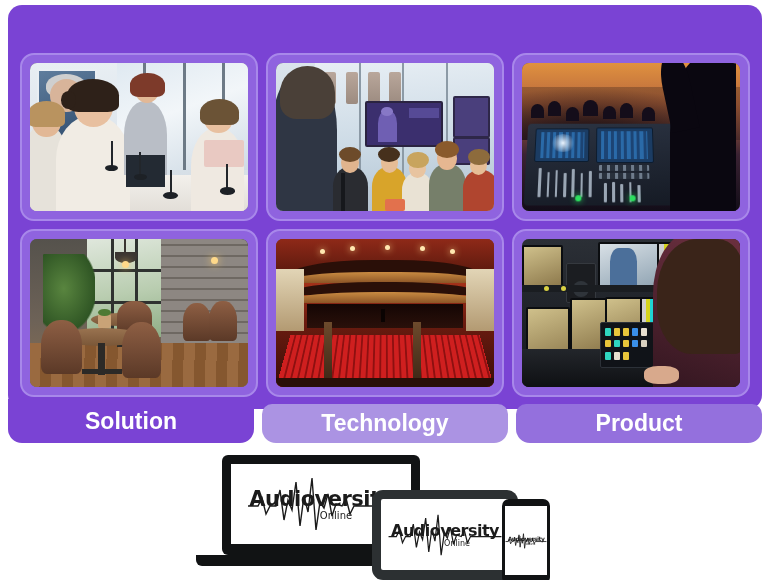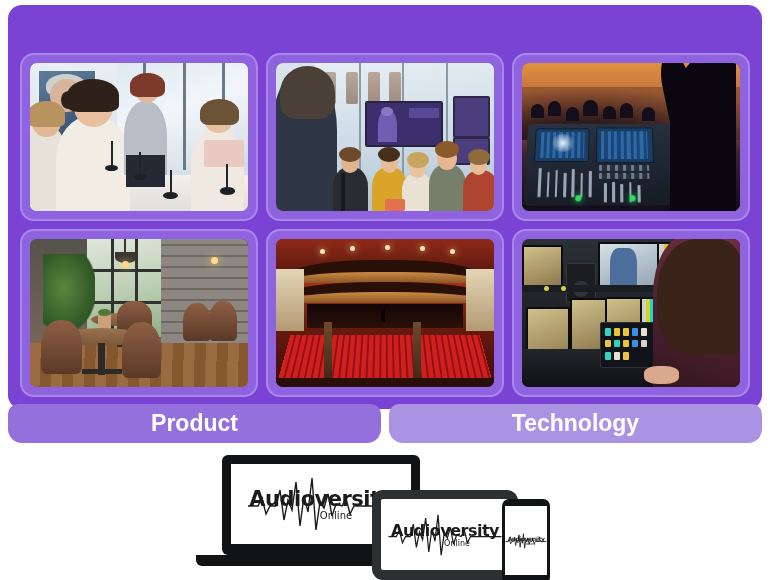--- a/index.html
+++ b/index.html
@@ -496,25 +496,28 @@
         <div class="p6-op-head"></div>
         <div class="p6-op-hair"></div>
         <div class="p6-hand"></div>
       </div>
     </div>
 
   </div>
 </div>
 
 <div id="tabs-row">
+  <div class="tab" id="tab-solution">
+    <span>Solution</span>
+  </div>
+  <div class="tab" id="tab-technology">
+    <span>Technology</span>
+  </div>
   <div class="tab" id="tab-product">
     <span>Product</span>
-  </div>
-  <div class="tab" id="tab-technology">
-    <span>Technology</span>
   </div>
 </div>
 
 <div id="devices">
 
   <div id="laptop">
     <div id="laptop-bezel">
       <div id="laptop-screen">
         <div class="logo logo-lg">
           <svg class="logo-wave" width="150" height="56" viewBox="0 0 150 56">

